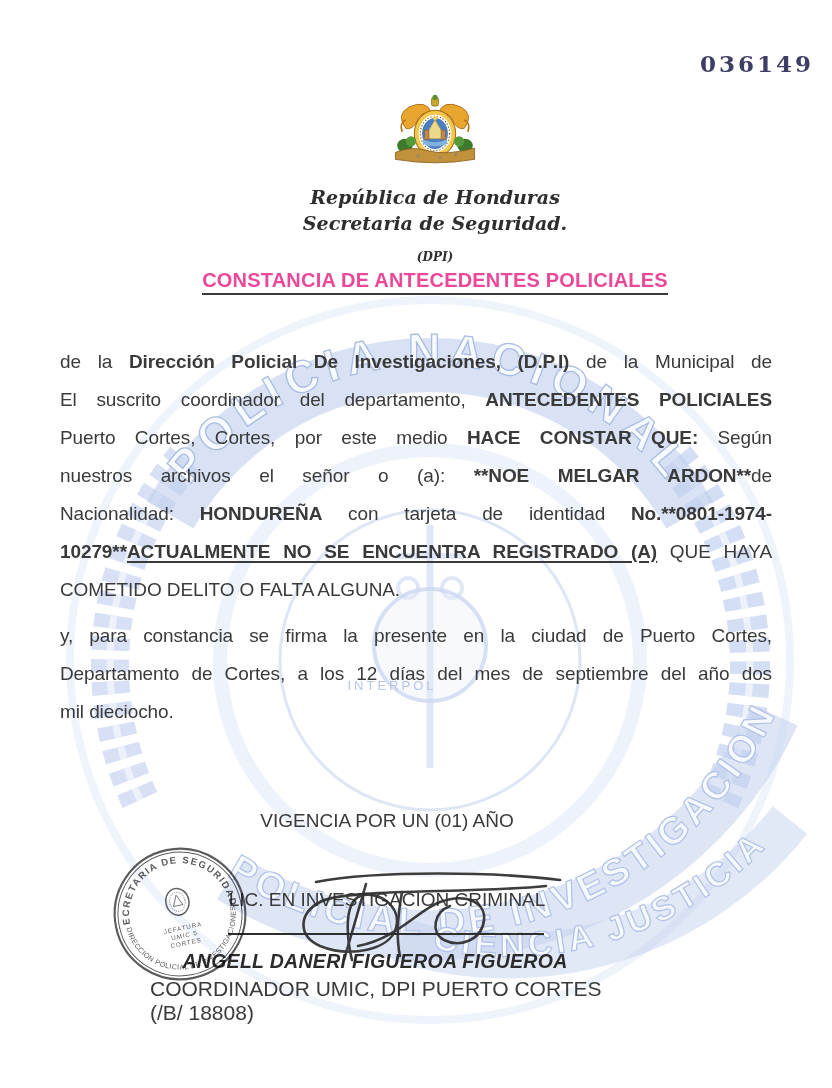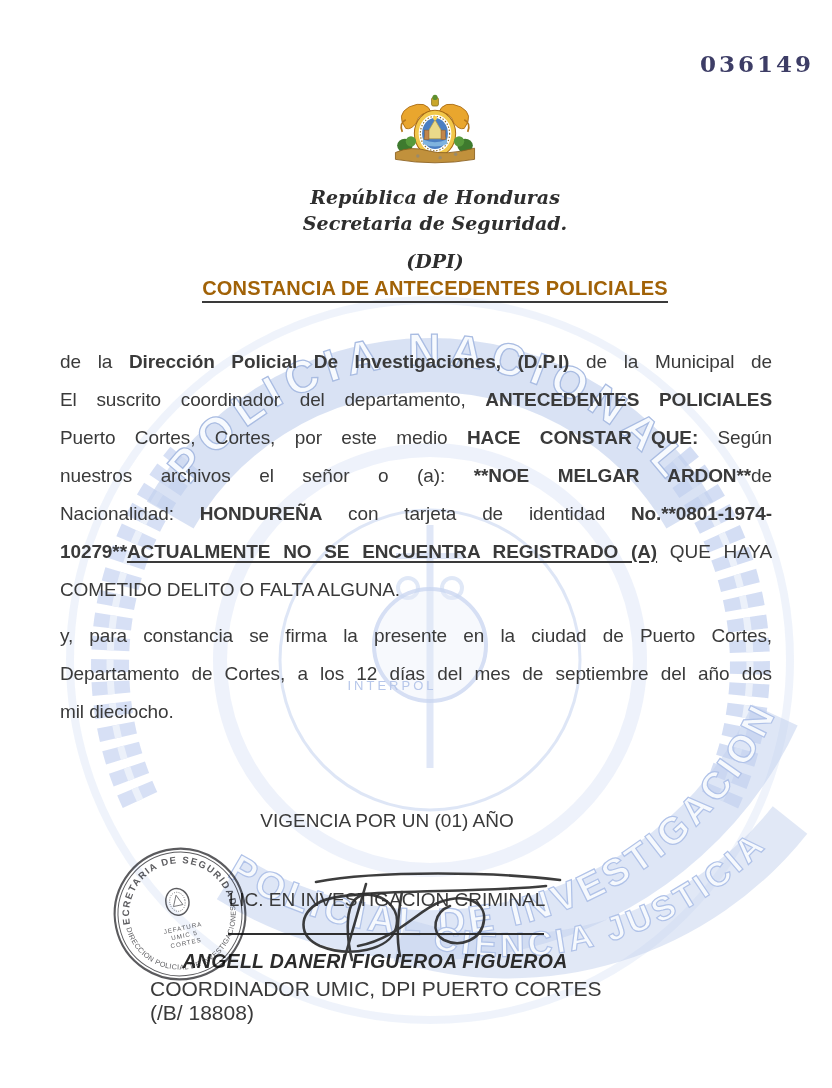--- a/index.html
+++ b/index.html
@@ -10,22 +10,22 @@
   
   .wm{left:0;top:0;width:832px;height:1088px;z-index:0;pointer-events:none;}
   
   .serial{left:700px;top:50px;width:120px;font-family:"DejaVu Serif",serif;font-weight:700;
           font-size:23px;letter-spacing:3px;color:#3d3d66;}
   
   .hdr{left:0;top:94px;width:790px;text-align:center;padding-left:40px;}
   .script{font-family:"DejaVu Serif",serif;font-style:italic;font-weight:700;
           font-size:19px;line-height:26px;color:#2e2e2e;}
   .dpi{margin-top:14px;font-family:"DejaVu Serif",serif;font-style:italic;font-weight:700;
-       font-size:19px;color:#2e2e2e;}
-  .title{margin-top:5px;font-size:20px;font-weight:700;color:#a16207;letter-spacing:.2px;}
+       font-size:12px;color:#2e2e2e;}
+  .title{margin-top:5px;font-size:20px;font-weight:700;color:#ec4899;letter-spacing:.2px;}
   .title span{border-bottom:2.5px solid #3a3a3a;padding-bottom:2px;}
   
   .para{width:712px;font-size:19px;letter-spacing:-.1px;color:#3a3a3a;}
   .jline{height:38px;line-height:38px;text-align:justify;text-align-last:justify;overflow:hidden;}
   .jline.last{text-align-last:left;}
   .b{font-weight:700;}
   .u{text-decoration:underline;text-decoration-thickness:2px;text-underline-offset:3px;}
   #para1{left:60px;top:343px;}
   #para2{left:60px;top:617px;}
   

